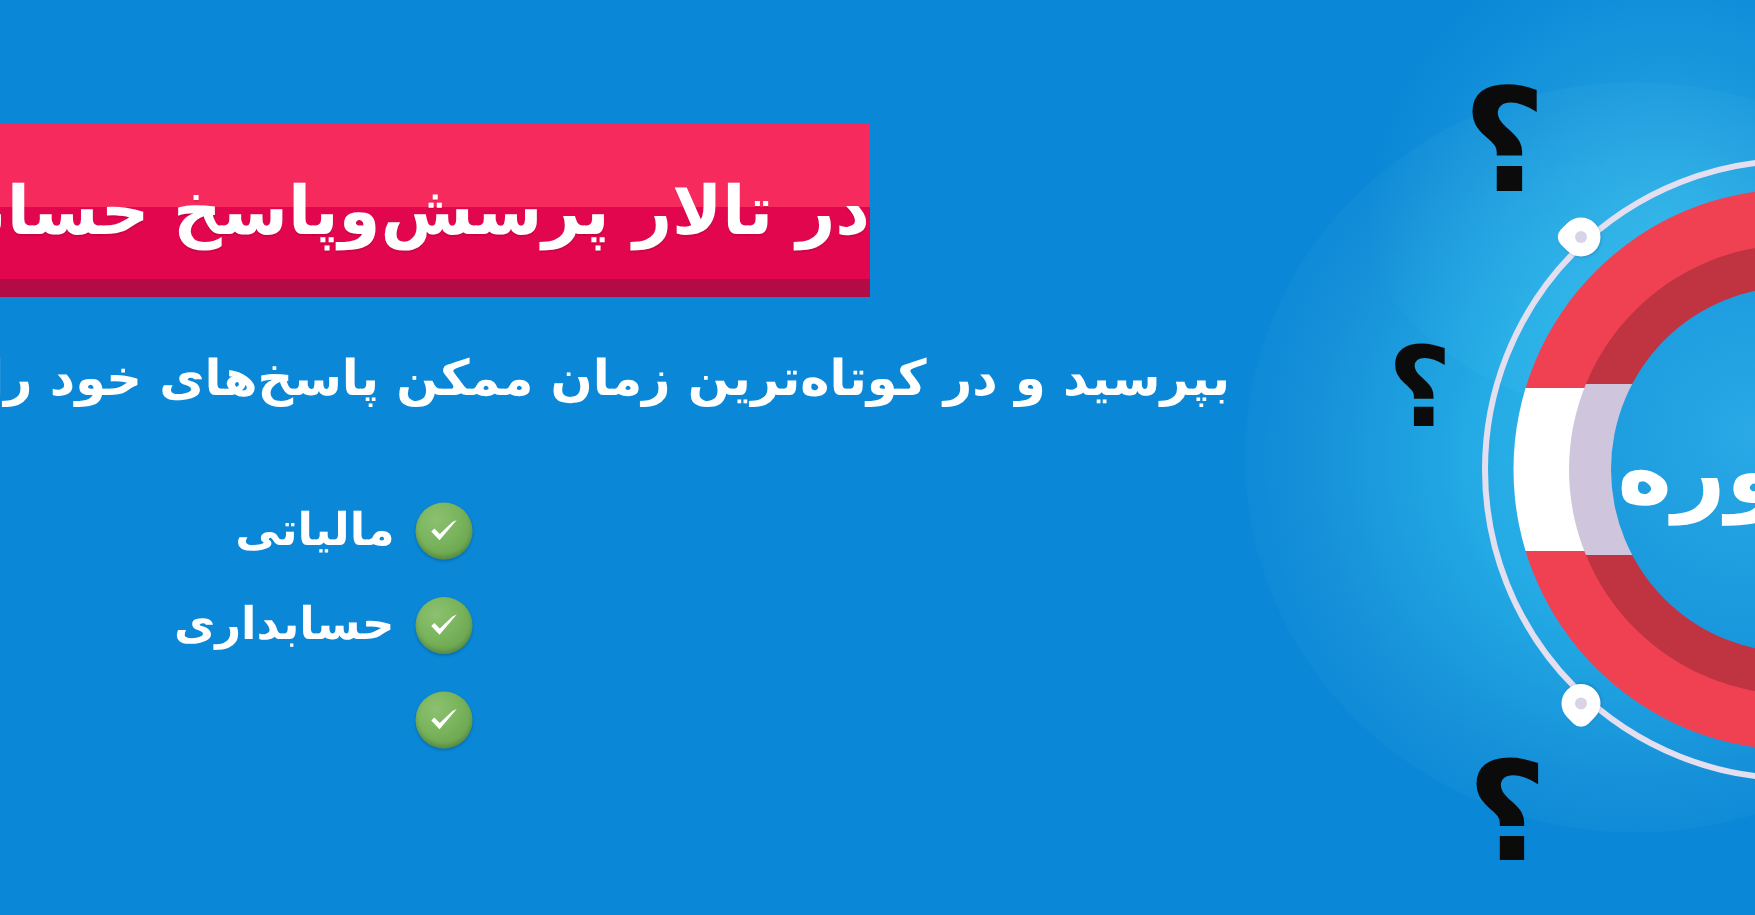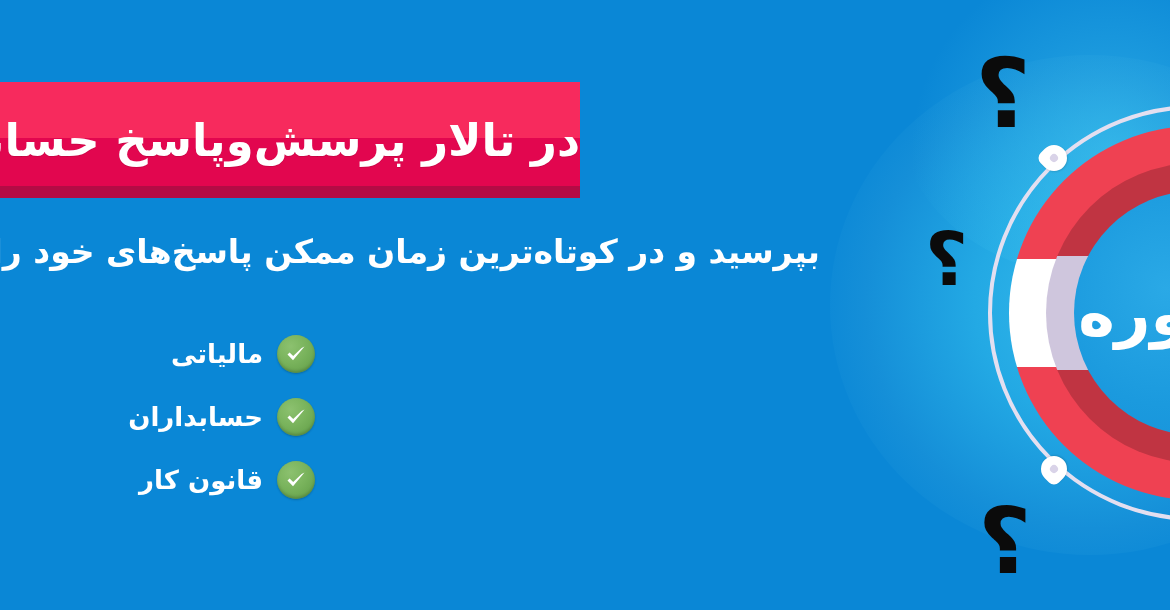--- a/index.html
+++ b/index.html
@@ -81,21 +81,21 @@
     width:38px;height:38px;border-radius:50%;
     background:radial-gradient(circle at 36% 30%, #8cc16f 0%, #79b35c 45%, #5f9c46 100%);
     box-shadow:inset 0 -2px 3px rgba(0,0,0,.18), 0 1px 2px rgba(0,0,0,.22);
     position:relative;
     margin-left:14px;
   }
   .check-badge svg{
     position:absolute;left:7px;top:7px;width:24px;height:24px;
   }
   .check-label{
-    color:#ffffff;font-size:26px;font-weight:bold;white-space:nowrap;
+    color:#ffffff;font-size:30px;font-weight:bold;white-space:nowrap;
     line-height:1;
   }
 
   
   .badge-wrap{
     position:absolute;left:988px;top:113px;width:460px;height:400px;
     pointer-events:none;
   }
   .ring{position:absolute;border-radius:50%;}
   
@@ -204,28 +204,27 @@
       </span>
       <span class="check-label">مالیاتی</span>
     </div>
 
     <div class="check-row">
       <span class="check-badge">
         <svg viewBox="0 0 24 24" aria-hidden="true">
           <path d="M3.5 12.4 L9 18.2 L20.5 4.6 L17.6 6.0 L9.2 14.0 L5.6 10.4 Z" fill="#ffffff"></path>
         </svg>
       </span>
-      <span class="check-label">حسابداران</span>
+      <span class="check-label">حسابداری</span>
     </div>
 
 
     <div class="check-row">
       <span class="check-badge">
         <svg viewBox="0 0 24 24" aria-hidden="true">
           <path d="M3.5 12.4 L9 18.2 L20.5 4.6 L17.6 6.0 L9.2 14.0 L5.6 10.4 Z" fill="#ffffff"></path>
         </svg>
       </span>
-      <span class="check-label">قانون کار</span>
     </div>
 
   </div>
 
 </div>
 
 </body></html>

